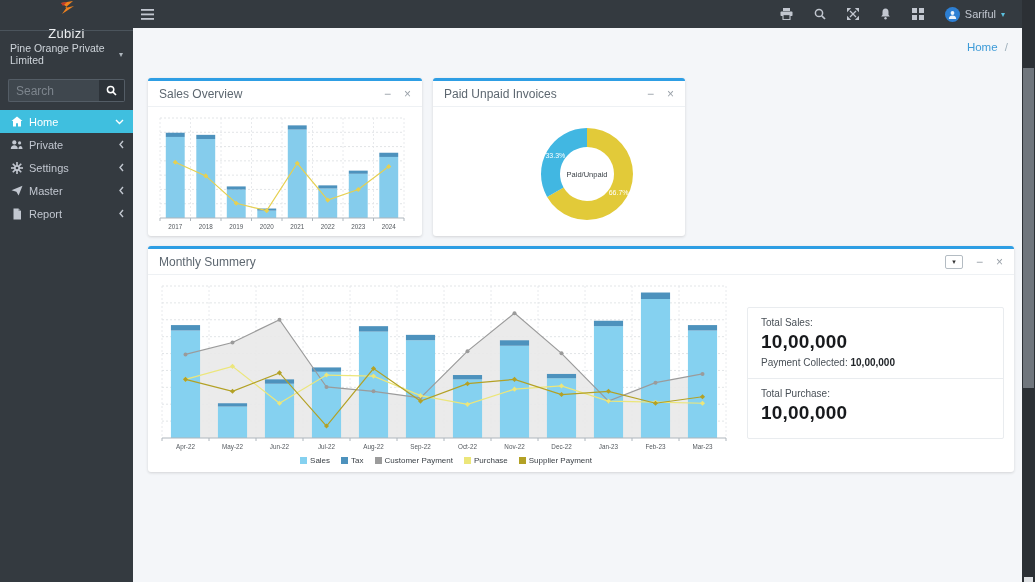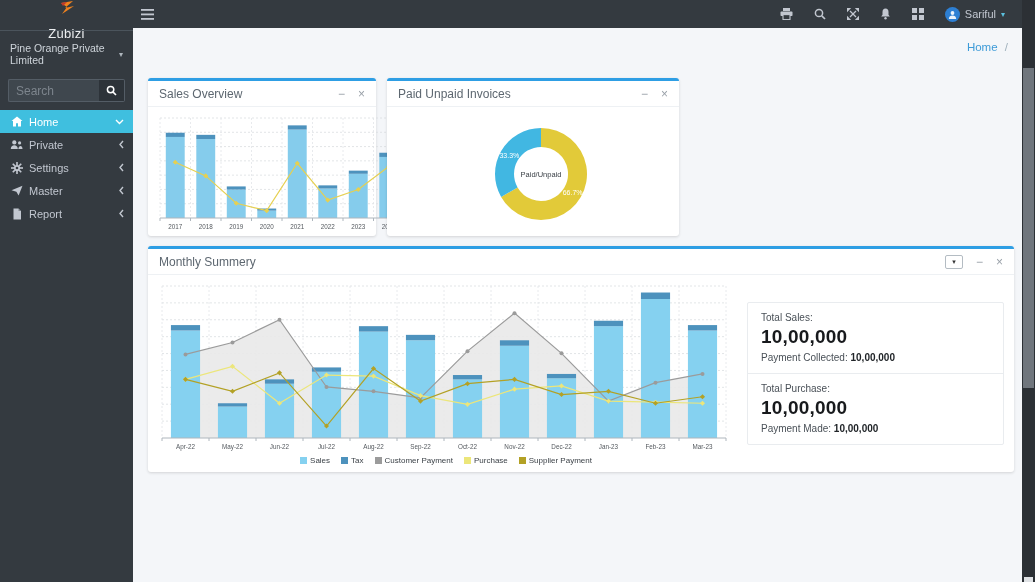--- a/index.html
+++ b/index.html
@@ -40,22 +40,22 @@
   .bc-sep { color:#9fb0bc; margin-left:4px; }
 
   .cards-row { display:flex; gap:11px; margin:24px 0 0 15px; }
   .card { background:#fff; border-top:3px solid #2e9ee4; border-radius:3px; box-shadow:0 1px 3px rgba(0,0,0,.14); }
   .card-header { height:26px; display:flex; align-items:center; padding:0 11px; border-bottom:1px solid #eef1f4; }
   .card-title { font-size:12px; color:#5d6770; }
   .card-tools { margin-left:auto; display:flex; align-items:center; gap:13px; color:#9aa1a9; font-size:12px; }
   .tool-btn { cursor:pointer; line-height:1; }
   .mini-select { width:18px; height:14px; border:1px solid #b4bcc3; border-radius:2px; background:#fff; display:flex; align-items:center; justify-content:center; font-size:7px; color:#333; cursor:pointer; }
 
-  .card.sales { width:228px; height:158px; }
-  .card.donut { width:292px; height:158px; }
+  .card.sales { width:274px; height:158px; }
+  .card.donut { width:252px; height:158px; }
   .card.monthly { width:866px; height:226px; margin:10px 0 0 15px; }
   .card-body { padding:6px 8px 4px; }
   .monthly-body { display:flex; padding:6px 10px 2px; }
   .chart-col { width:576px; }
   .legend { display:flex; justify-content:center; gap:11px; font-size:8px; color:#3c4248; margin-top:1px; }
   .lg { display:flex; align-items:center; cursor:pointer; }
   .sw { width:7px; height:7px; display:inline-block; margin-right:3px; }
 
   .summary-box { width:261px; margin-left:13px; align-self:center; border:1px solid #e9ecef; border-radius:2px; background:#fff; }
   .sum-sec { padding:9px 13px 10px; }
@@ -499,24 +499,20 @@
           <div class="sum-label">Total Sales:</div>
           <div class="sum-value">10,00,000</div>
           <div class="sum-sub">
             <span>Payment Collected:</span>
             <b>10,00,000</b>
           </div>
         </div>
         <div class="sum-sec">
           <div class="sum-label">Total Purchase:</div>
           <div class="sum-value">10,00,000</div>
-          <div class="sum-sub">
-            <span>Payment Made:</span>
-            <b>10,00,000</b>
-          </div>
         </div>
       </div>
     </div>
   </section>
 </main>
 
 <div class="scrollbar">
   <div class="scroll-thumb"></div>
   <div class="scroll-corner"></div>
 </div>

